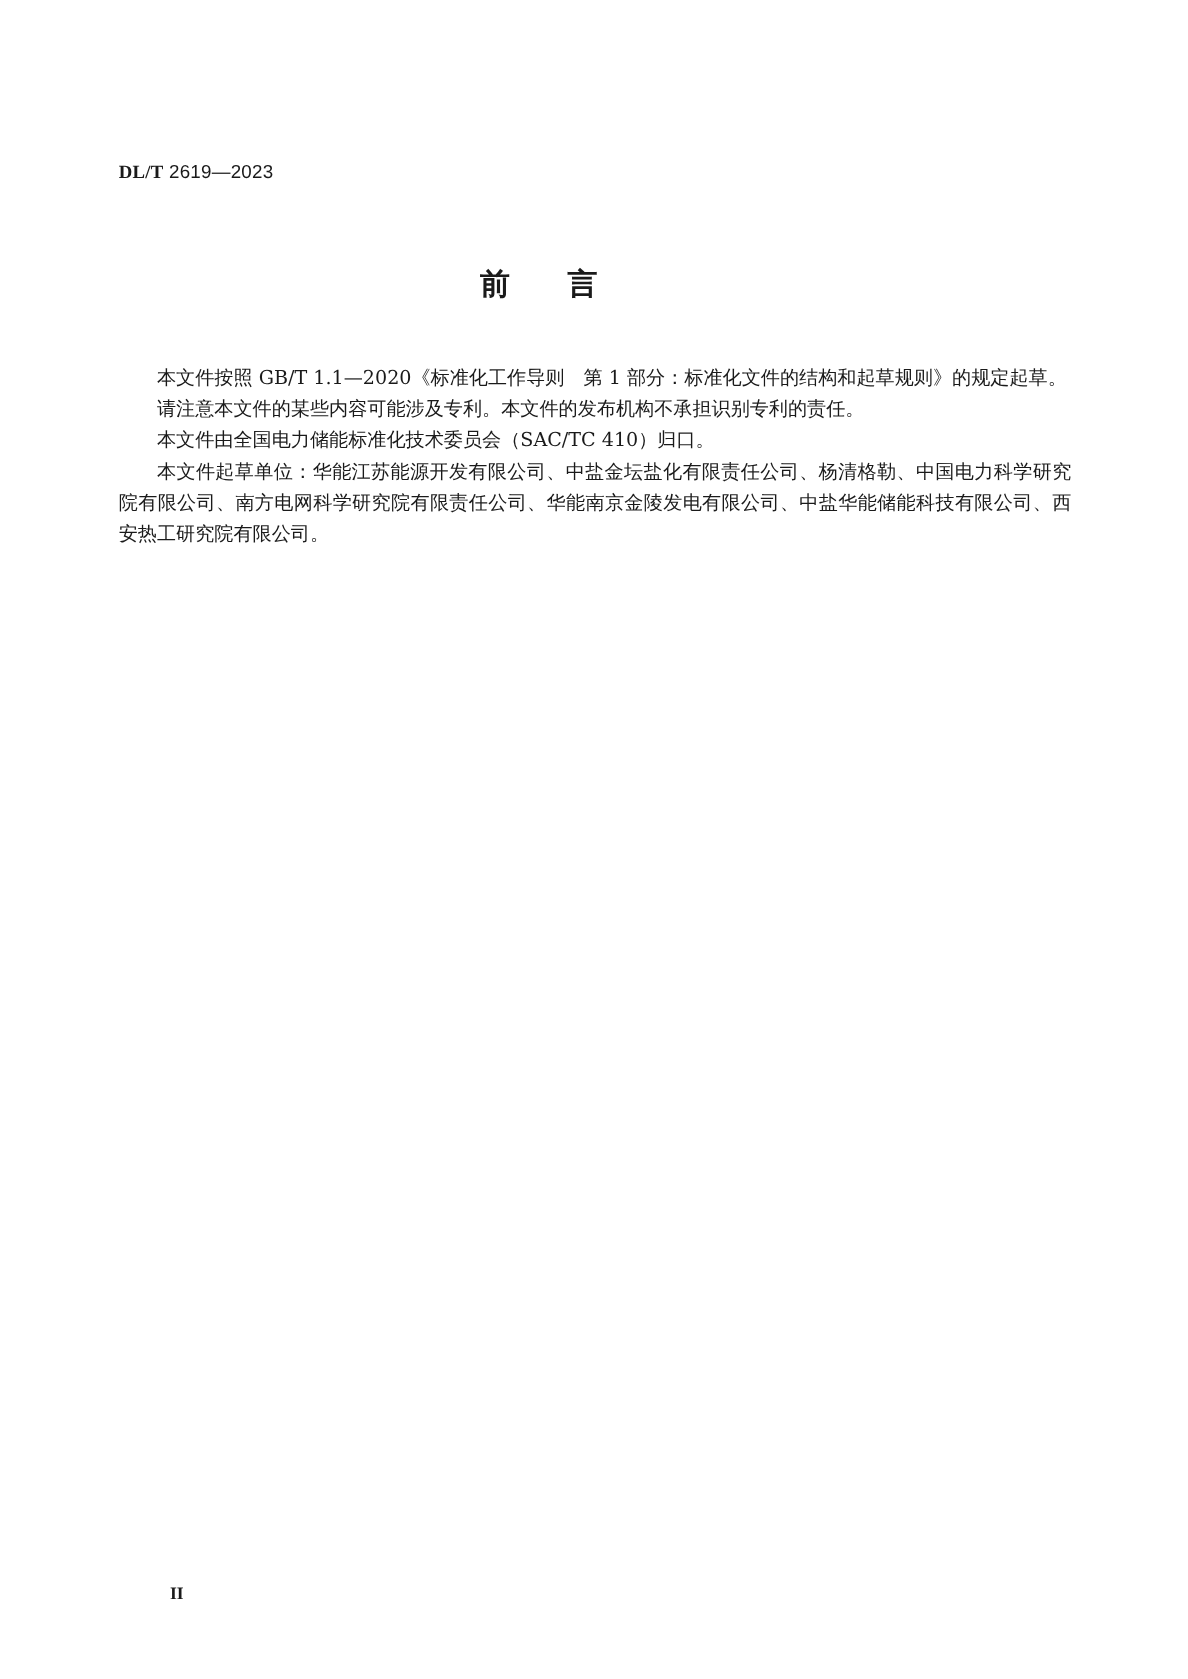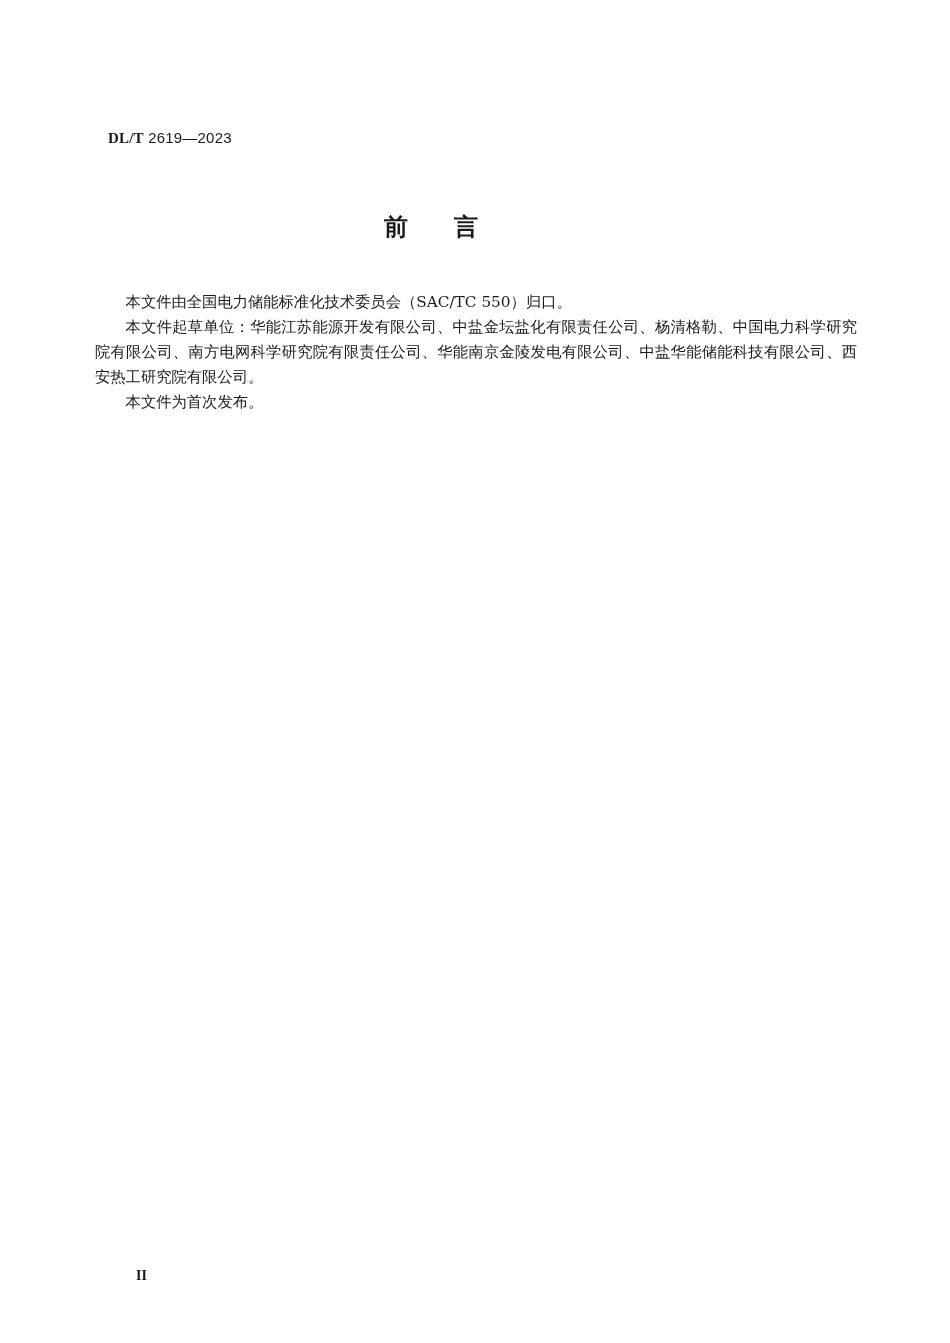--- a/index.html
+++ b/index.html
@@ -2,21 +2,21 @@
 <html><head>
   <meta charset="utf-8">
   <style>
     html, body { margin: 0; padding: 0; background: #ffffff; }
     body {
       width: 950px; height: 1343px; position: relative; overflow: hidden;
       color: #1a1a1a;
       font-family: "DejaVu Serif", "Liberation Serif", serif;
     }
     .doc-code {
-      position: absolute; left: 108px; top: 129px;
+      position: absolute; left: 95px; top: 129px;
       font-family: "Liberation Sans", "DejaVu Sans", sans-serif;
       font-size: 15px; letter-spacing: 0.2px;
     }
     .doc-code .dl { font-family: "Liberation Serif", serif; font-weight: bold; }
     .title {
       position: absolute; left: 0; width: 862px; top: 211px;
       text-align: center; font-family: "DejaVu Sans", sans-serif;
       font-size: 24px; letter-spacing: 46px; padding-left: 46px; box-sizing: border-box;
       font-weight: bold;
     }
@@ -31,18 +31,19 @@
     }
   </style>
 </head>
 <body>
 
 <div class="doc-code"><span class="dl">DL/T</span><span> 2619—2023</span></div>
 
 <div class="title">前言</div>
 
 <div class="body-text">
-  <p class="para">本文件由全国电力储能标准化技术委员会（SAC/TC 550）归口。</p>
+  <p class="para">本文件按照 GB/T 1.1—2020《标准化工作导则　第 1 部分：标准化文件的结构和起草规则》的规定起草。</p>
+  <p class="para">请注意本文件的某些内容可能涉及专利。本文件的发布机构不承担识别专利的责任。</p>
+  <p class="para">本文件由全国电力储能标准化技术委员会（SAC/TC 410）归口。</p>
   <p class="para">本文件起草单位：华能江苏能源开发有限公司、中盐金坛盐化有限责任公司、杨清格勒、中国电力科学研究院有限公司、南方电网科学研究院有限责任公司、华能南京金陵发电有限公司、中盐华能储能科技有限公司、西安热工研究院有限公司。</p>
-  <p class="para">本文件为首次发布。</p>
 </div>
 
 <div class="page-num">II</div>
 
 </body></html>

